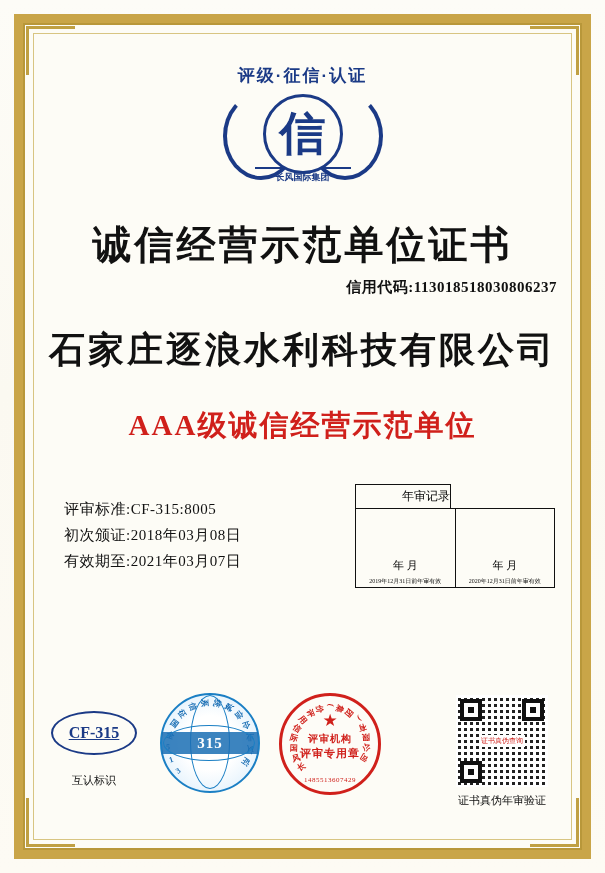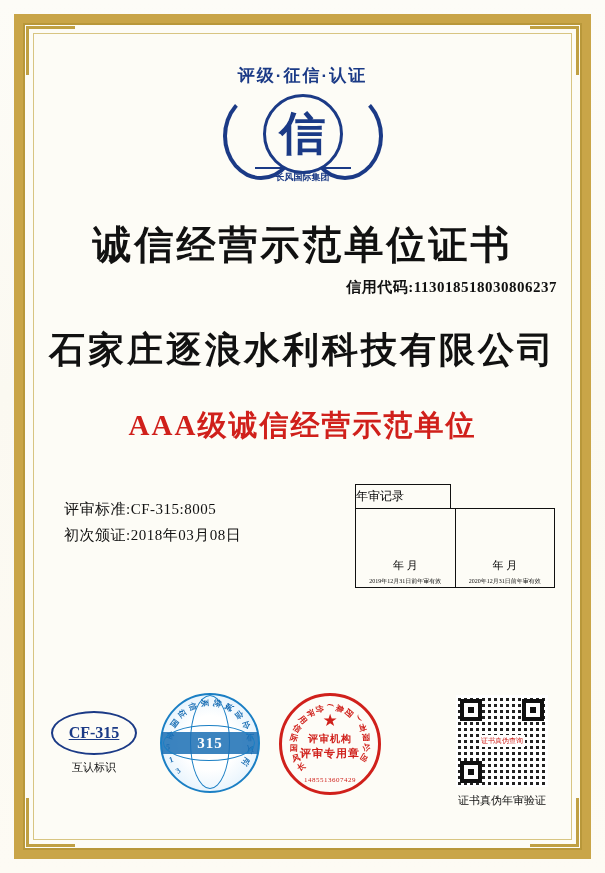--- a/index.html
+++ b/index.html
@@ -117,21 +117,21 @@
   }
   .details div{white-space:nowrap;}
 
   
   .review{
     position:absolute;right:10px;top:444px;
     width:200px;
   }
   .review-title{
     border:1px solid #111;border-bottom:none;
-    text-align:left;font-size:12px;padding:3px 0;
+    text-align:right;font-size:12px;padding:3px 0;
     width:96px;box-sizing:border-box;
   }
   .review-body{
     border:1px solid #111;height:78px;display:flex;
   }
   .review-cell{
     flex:1;position:relative;
   }
   .review-cell + .review-cell{border-left:1px solid #111;}
   .review-ym{
@@ -152,21 +152,21 @@
   
   .cf{left:8px;top:24px;width:92px;}
   .cf-oval{
     width:82px;height:40px;margin:0 auto;
     border:2px solid #1b3a86;border-radius:50%;
     color:#1b3a86;font-size:16px;font-weight:bold;
     display:flex;align-items:center;justify-content:center;
     font-family:"Liberation Serif", serif;
     text-decoration:underline;
   }
-  .cf-label{font-size:11px;margin-top:5px;color:#111;}
+  .cf-label{font-size:11px;margin-top:18px;color:#111;}
 
   
   .globe{left:118px;top:6px;width:104px;}
   .globe-circle{
     width:96px;height:96px;margin:0 auto;border-radius:50%;
     border:2px solid #1b7fc4;position:relative;
     background:
       radial-gradient(circle at 50% 50%, #ffffff 40%, #eaf5fd 70%, #ffffff 100%);
   }
   .globe-circle:before,.globe-circle:after{
@@ -274,20 +274,21 @@
     <div class="credit-code">
       <span>信用代码:</span><span>113018518030806237</span>
     </div>
 
     <div class="company">石家庄逐浪水利科技有限公司</div>
     <div class="award">AAA级诚信经营示范单位</div>
 
     <div class="details">
       <div>评审标准:CF-315:8005</div>
       <div>初次颁证:2018年03月08日</div>
+      <div>有效期至:2021年03月07日</div>
     </div>
 
     <div class="review">
       <div class="review-title">年审记录</div>
       <div class="review-body">
         <div class="review-cell">
           <div class="review-ym">年  月</div>
           <div class="review-note">2019年12月31日前年审有效</div>
         </div>
         <div class="review-cell">

